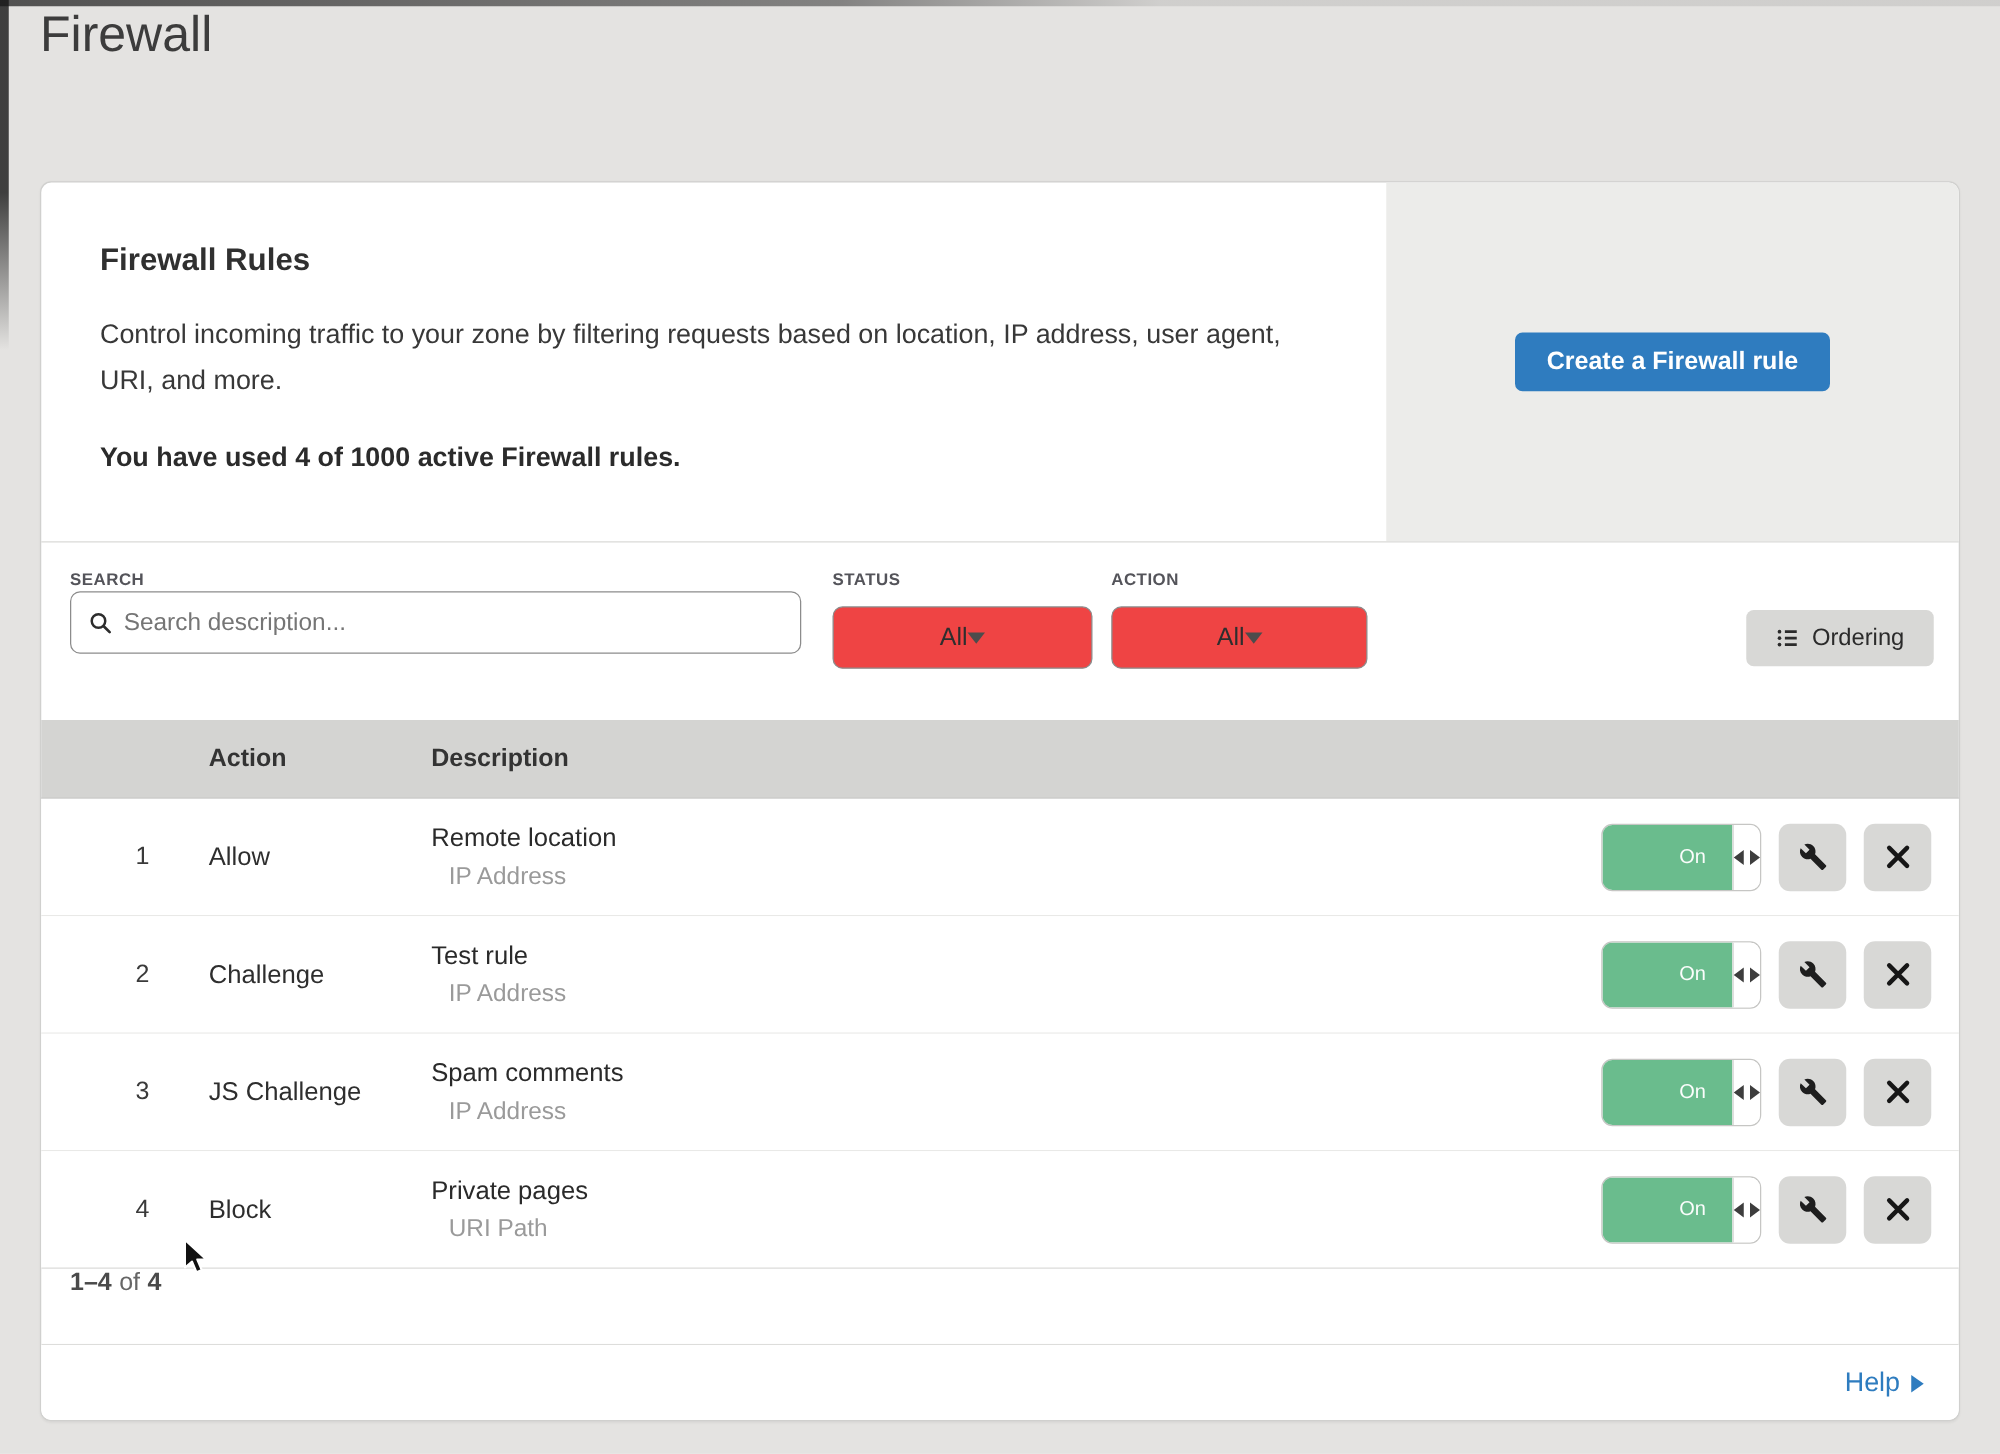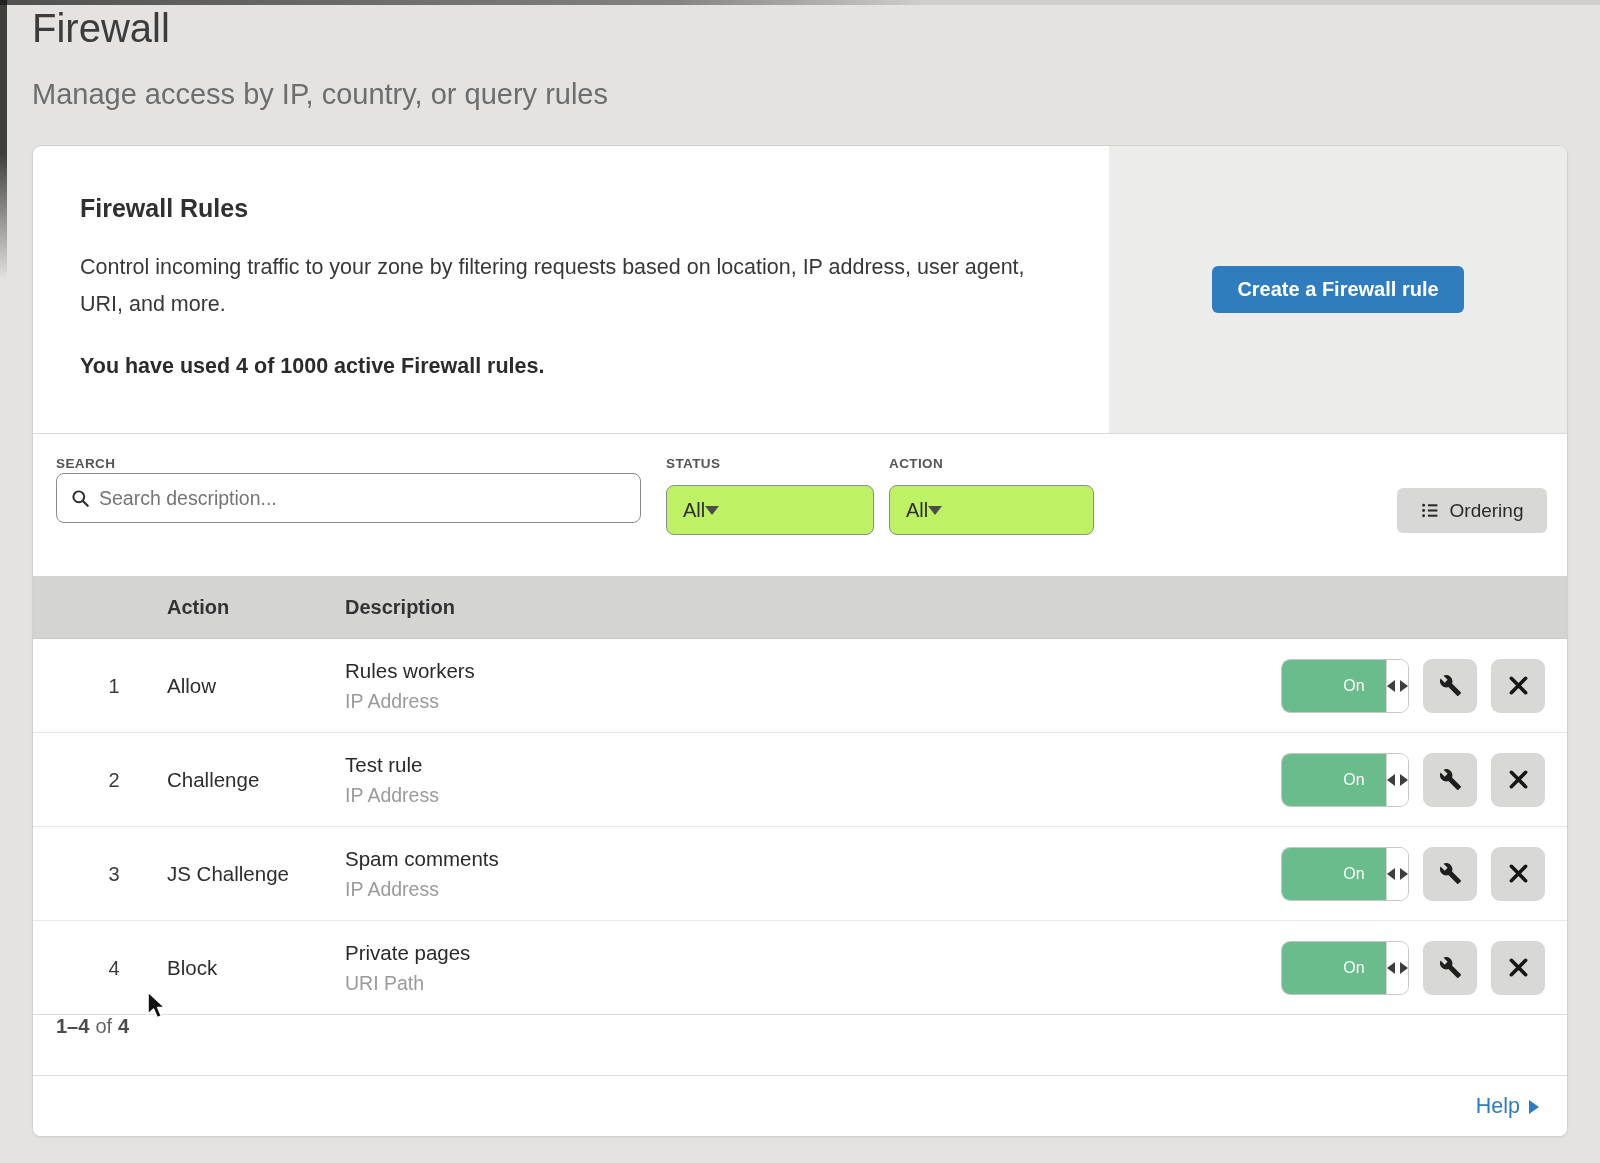--- a/index.html
+++ b/index.html
@@ -33,41 +33,41 @@
 
   
   .filters { height:142px; border-top:1px solid #dadad8; position:relative;padding-left:16px; }
   .filter-label { position:absolute; top:22px; font-size:13.5px; font-weight:700; letter-spacing:.4px; color:#54545a; }
   .lbl-search { left:23px; } .lbl-status { left:633px; } .lbl-action { left:856px; }
   .search-box { position:absolute; left:23px; top:39px; width:585px; height:50px; border:1px solid #8c8c8c;
     border-radius:8px; background:#fff; display:flex; align-items:center; box-sizing:border-box; padding-left:14px; }
   .search-box input { border:none; outline:none; flex:1; font-size:19.5px; font-family:inherit; color:#333;
     padding-left:9px; background:transparent; }
   .search-box input::placeholder { color:#757575; }
-  .select { position:absolute; top:51px; height:50px; border:1px solid #8c8c8c; border-radius:8px; background:#bef264;
-    box-sizing:border-box; display:flex; align-items:center; justify-content:flex-start; padding:0 16px; cursor:pointer; }
+  .select { position:absolute; top:51px; height:50px; border:1px solid #8c8c8c; border-radius:8px; background:#ef4444;
+    box-sizing:border-box; display:flex; align-items:center; justify-content:center; padding:0 16px; cursor:pointer; }
   .sel-status { left:633px; width:208px; } .sel-action { left:856px; width:205px; }
   .select .val { font-size:20px; color:#2e2e2e; }
   .chev { width:0; height:0; border-left:7px solid transparent; border-right:7px solid transparent; border-top:9px solid #4c4c4c; }
   .ordering-btn { position:absolute; left:1364px; top:54px; width:150px; height:45px; background:var(--button-gray,#d8d8d6);
     border:none; border-radius:6px; display:flex; align-items:center; justify-content:center; gap:10px;
     font-size:19px; color:#2b2b2b; font-family:inherit; cursor:pointer; }
 
   
   .thead { height:63px; background:var(--header-gray,#d4d4d2); position:relative; border-bottom:1px solid #c7c7c5; box-sizing:border-box; }
   .th { position:absolute; top:50%; transform:translateY(-50%); font-size:20px; font-weight:700; color:#333; }
   .th-action { left:134px; } .th-desc { left:312px; }
 
   .row { height:94px; position:relative; border-bottom:1px solid #e9e9e7; box-sizing:border-box; background:#fff; }
   .rows .row:last-child { border-bottom:1px solid #dcdcda; }
   .cell-num { position:absolute; left:64px; width:34px; top:50%; transform:translateY(-50%); text-align:center; font-size:20px; color:#3a3a3a; }
   .cell-action { position:absolute; left:134px; top:50%; transform:translateY(-50%); font-size:20.5px; color:#2e2e2e; }
   .cell-desc { position:absolute; left:312px; top:50%; transform:translateY(-50%); }
   .desc-title { font-size:20.5px; color:#2a2a2a; margin-bottom:7px; }
-  .desc-sub { font-size:19.5px; color:#9a9a9a; }
+  .desc-sub { font-size:19.5px; color:#9a9a9a;margin-left:14px; }
   .row-controls { position:absolute; right:22px; top:50%; transform:translateY(-50%); display:flex; gap:14px; align-items:center; }
   .toggle { width:128px; height:54px; border:1px solid #c6c6c4; border-radius:9px; display:flex; overflow:hidden;
     background:#fff; cursor:pointer; box-sizing:border-box; }
   .toggle-on { width:65px; background:var(--toggle-green,#6abc8d); color:rgba(255,255,255,.97); display:flex;
     align-items:center; justify-content:center; font-size:16px;padding-left:40px; }
   .toggle-knob { flex:1; display:flex; align-items:center; justify-content:center; gap:5px; background:#fff; border-left:1px solid #d4d4d2; }
   .tri-l { width:0; height:0; border-top:6px solid transparent; border-bottom:6px solid transparent; border-right:8px solid #3d3d3d; }
   .tri-r { width:0; height:0; border-top:6px solid transparent; border-bottom:6px solid transparent; border-left:8px solid #3d3d3d; }
   .icon-btn { width:54px; height:54px; background:var(--button-gray,#d8d8d6); border:none; border-radius:9px;
     display:flex; align-items:center; justify-content:center; cursor:pointer; }
@@ -85,21 +85,20 @@
   .cursor { position:absolute; left:146px; top:991px; z-index:10; pointer-events:none; }
 </style>
 </head>
 <body>
 
 <div class="page">
   <div class="edge-top"></div>
   <div class="edge-left"></div>
 
   <div class="page-title">Firewall</div>
-  <div class="page-subtitle">Manage access by IP, country, or query rules</div>
 
   <div class="card">
 
     <div class="card-top">
       <div class="intro">
         <h2 class="intro-title">Firewall Rules</h2>
         <p class="intro-desc">Control incoming traffic to your zone by filtering requests based on location, IP address, user agent, URI, and more.</p>
         <p class="intro-usage">You have used 4 of 1000 active Firewall rules.</p>
       </div>
       <div class="cta-panel">
@@ -149,21 +148,21 @@
     <div class="thead">
       <span class="th th-action">Action</span>
       <span class="th th-desc">Description</span>
     </div>
 
     <div class="rows">
   <div class="row">
     <span class="cell-num">1</span>
     <span class="cell-action">Allow</span>
     <div class="cell-desc">
-      <div class="desc-title">Rules workers</div>
+      <div class="desc-title">Remote location</div>
       <div class="desc-sub">IP Address</div>
     </div>
     <div class="row-controls">
       <div class="toggle">
         <span class="toggle-on">On</span>
         <span class="toggle-knob">
           <i class="tri-l"></i>
                 <i class="tri-r"></i>
         </span>
       </div>

